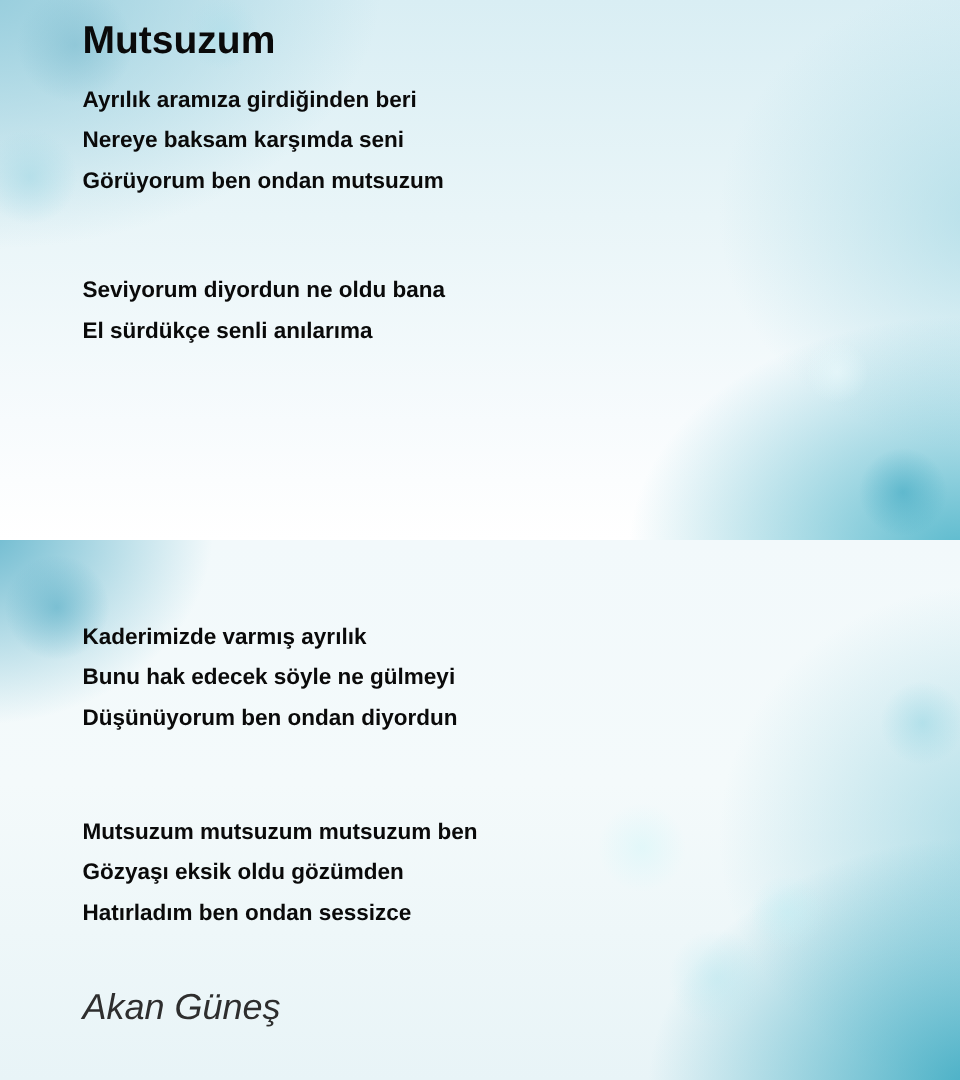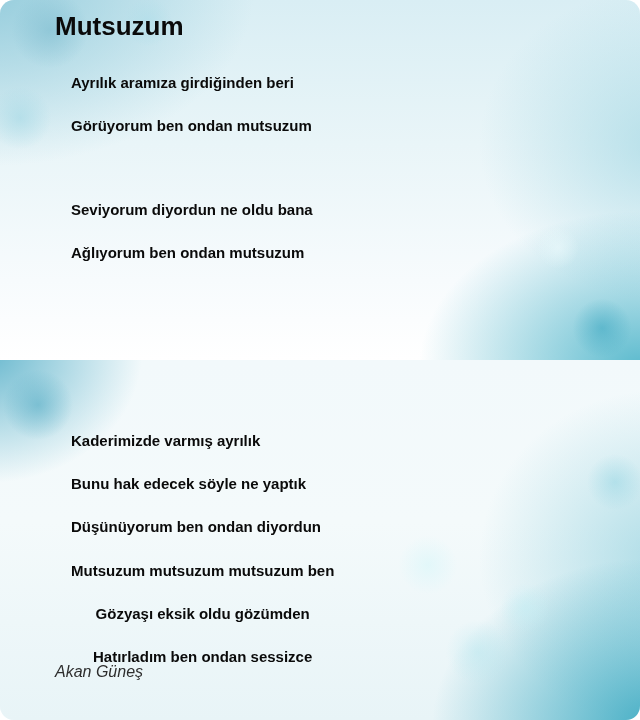--- a/index.html
+++ b/index.html
@@ -6,21 +6,20 @@
     margin: 0;
     padding: 0;
     background: #ffffff;
   }
   .page {
     position: relative;
     width: 640px;
     height: 720px;
     overflow: hidden;
     font-family: "Liberation Sans", sans-serif;
-    border-radius: 14px;
   }
   
   .bg-tile {
     position: absolute;
     left: 0;
     width: 640px;
     height: 360px;
   }
   .bg-top {
     top: 0;
@@ -68,63 +67,64 @@
     font-weight: 700;
     color: #0a0a0a;
   }
   .stanza {
     position: absolute;
     left: 55px;
   }
   .stanza-1 { top: 53px;  }
   .stanza-2 { top: 180px; }
   .stanza-3 { top: 411px; }
-  .stanza-4 { top: 541px; text-align: center; }
+  .stanza-4 { top: 541px; }
   .line {
-    margin: 16px;
+    margin: 0;
     font-size: 15px;
     line-height: 27px;
     font-weight: 700;
     color: #0a0a0a;
     white-space: nowrap;
   }
   .author {
     position: absolute;
     top: 660px;
     left: 55px;
-    font-size: 16px;
+    font-size: 24px;
     line-height: 24px;
     font-style: italic;
     font-weight: 400;
     color: #2e2e2e;
   }
 </style>
 </head>
 <body>
 
 <div class="page">
   <div class="bg-tile bg-top"></div>
   <div class="bg-tile bg-bottom"></div>
 
   <div class="content">
     <h1 class="title">Mutsuzum</h1>
 
     <div class="stanza stanza-1">
       <p class="line">Ayrılık aramıza girdiğinden beri</p>
+      <p class="line">Nereye baksam karşımda seni</p>
       <p class="line">Görüyorum ben ondan mutsuzum</p>
     </div>
 
     <div class="stanza stanza-2">
       <p class="line">Seviyorum diyordun ne oldu bana</p>
-      <p class="line">Ağlıyorum ben ondan mutsuzum</p>
+      <p class="line">El sürdükçe senli anılarıma</p>
     </div>
 
     <div class="stanza stanza-3">
       <p class="line">Kaderimizde varmış ayrılık</p>
-      <p class="line">Bunu hak edecek söyle ne yaptık</p>
+      <p class="line">Bunu hak edecek söyle ne gülmeyi</p>
       <p class="line">Düşünüyorum ben ondan diyordun</p>
     </div>
 
     <div class="stanza stanza-4">
       <p class="line">Mutsuzum mutsuzum mutsuzum ben</p>
       <p class="line">Gözyaşı eksik oldu gözümden</p>
       <p class="line">Hatırladım ben ondan sessizce</p>
     </div>
 
     <div class="author">Akan Güneş</div>

